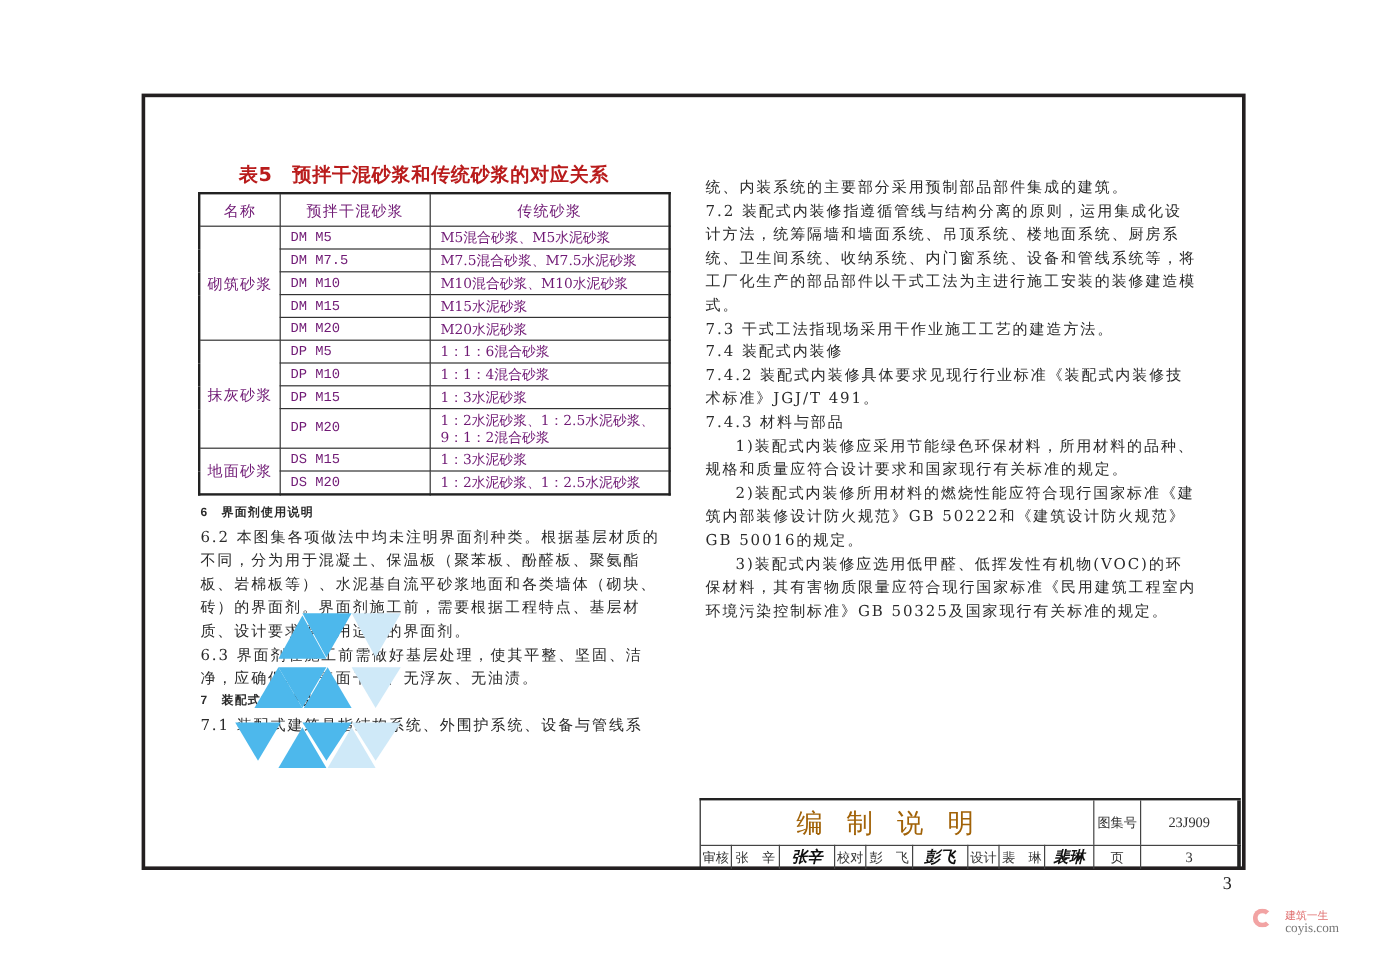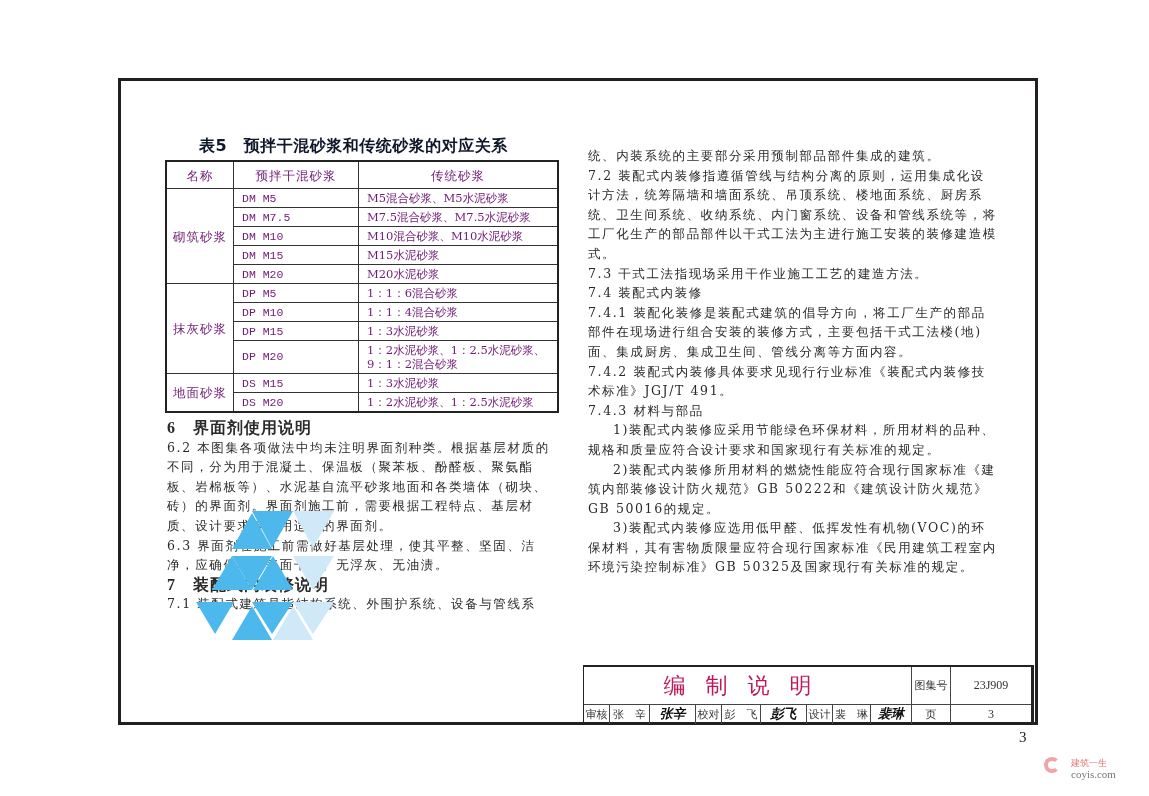--- a/index.html
+++ b/index.html
@@ -5,45 +5,45 @@
   html, body { margin:0; padding:0; background:#ffffff; }
   body { width:1149px; height:796px; position:relative; overflow:hidden;
          font-family:"DejaVu Serif", serif; color:#2a2a2a; }
   .frame { position:absolute; left:118px; top:78px; width:914px; height:641px;
            border:3px solid #231f20; box-sizing:content-box; }
   .page-num-outer { position:absolute; left:1019px; top:729px; font-size:15px;
                     font-family:"Liberation Serif", serif; color:#222; }
 
   
   .tbl-title { position:absolute; left:199px; top:136px; font-size:16px; font-weight:bold;
-               font-family:"DejaVu Sans", sans-serif; color:#0f172a; letter-spacing:0.5px; }
+               font-family:"DejaVu Sans", sans-serif; color:#b91c1c; letter-spacing:0.5px; }
   table.mortar { position:absolute; left:165px; top:160px; border-collapse:collapse;
                  border:2px solid #222; font-size:11.5px; }
   table.mortar td { border:1px solid #333; padding:0 0 0 8px; height:18px; line-height:17px;
                     white-space:nowrap; color:#701a75; }
   table.mortar td.cat { text-align:center; padding:0; width:66px; font-size:12.5px; letter-spacing:1px; }
   table.mortar td.code { width:116px; font-family:"Liberation Mono", monospace; font-size:11.5px; }
   table.mortar td.trad { width:190px; font-size:11.5px; }
   table.mortar tr.hdr td { height:26px; text-align:center; padding:0; font-size:12.5px; letter-spacing:1px; }
   table.mortar td.tall { height:32px; line-height:14px; }
 
   .col { position:absolute; font-size:12.5px; line-height:19.6px; letter-spacing:1.6px; color:#2a2a2a; }
   .col p { margin:0; }
   .left-col { left:167px; top:418px; width:392px; }
   .right-col { left:588px; top:146px; width:410px; }
-  .sec-h { font-family:Liberation Serif, serif; font-weight:bold; font-size:16px; letter-spacing:1px; }
+  .sec-h { font-family:Liberation Sans, sans-serif; font-weight:bold; font-size:10px; letter-spacing:1px; }
   .indent { text-indent:2em; }
 
   
   .tb { position:absolute; left:583px; top:665px; width:450px; height:57px;
         border-top:2px solid #222; border-left:1px solid #222; }
   .tb .cell { position:absolute; box-sizing:border-box; border-right:1px solid #444;
               display:flex; align-items:center; justify-content:center; color:#333; font-size:11px; }
   .tb .row-div { position:absolute; left:0; width:450px; top:37px; border-top:1px solid #444; }
-  .tb .main-title { font-family:"DejaVu Sans", sans-serif; font-size:22px; letter-spacing:20px; color:#be185d; }
+  .tb .main-title { font-family:"DejaVu Sans", sans-serif; font-size:22px; letter-spacing:20px; color:#a16207; }
   .sig { font-family:"DejaVu Serif", serif; font-style:italic; font-weight:bold; font-size:13px; color:#111; }
 
   
   .wm { position:absolute; left:0; top:0; width:1149px; height:796px; pointer-events:none; }
 
   .logo { position:absolute; left:1044px; top:757px; }
   .logo .c { position:absolute; left:0; top:0; width:16px; height:16px; border:4px solid #f2a3a3;
              border-right-color:transparent; border-radius:50%; box-sizing:border-box; }
   .logo .brand { position:absolute; left:27px; top:0px; font-size:9px; color:#e07070; white-space:nowrap;
                  font-family:"DejaVu Sans", sans-serif; }
@@ -119,21 +119,20 @@
   <p>6.3 界面剂在施工前需做好基层处理，使其平整、坚固、洁净，应确保基层表面干燥、无浮灰、无油渍。</p>
   <p class="sec-h">7　装配式内装修说明</p>
   <p>7.1 装配式建筑是指结构系统、外围护系统、设备与管线系</p>
 </div>
 
 <div class="col right-col">
   <p>统、内装系统的主要部分采用预制部品部件集成的建筑。</p>
   <p>7.2 装配式内装修指遵循管线与结构分离的原则，运用集成化设计方法，统筹隔墙和墙面系统、吊顶系统、楼地面系统、厨房系统、卫生间系统、收纳系统、内门窗系统、设备和管线系统等，将工厂化生产的部品部件以干式工法为主进行施工安装的装修建造模式。</p>
   <p>7.3 干式工法指现场采用干作业施工工艺的建造方法。</p>
   <p>7.4 装配式内装修</p>
-  <p>7.4.1 装配化装修是装配式建筑的倡导方向，将工厂生产的部品部件在现场进行组合安装的装修方式，主要包括干式工法楼(地)面、集成厨房、集成卫生间、管线分离等方面内容。</p>
   <p>7.4.2 装配式内装修具体要求见现行行业标准《装配式内装修技术标准》JGJ/T 491。</p>
   <p>7.4.3 材料与部品</p>
   <p class="indent">1)装配式内装修应采用节能绿色环保材料，所用材料的品种、规格和质量应符合设计要求和国家现行有关标准的规定。</p>
   <p class="indent">2)装配式内装修所用材料的燃烧性能应符合现行国家标准《建筑内部装修设计防火规范》GB 50222和《建筑设计防火规范》GB 50016的规定。</p>
   <p class="indent">3)装配式内装修应选用低甲醛、低挥发性有机物(VOC)的环保材料，其有害物质限量应符合现行国家标准《民用建筑工程室内环境污染控制标准》GB 50325及国家现行有关标准的规定。</p>
 </div>
 
 <div class="tb">
   <div class="cell" style="left:0;top:0;width:328px;height:37px;">
     <span class="main-title">编制说明</span>

